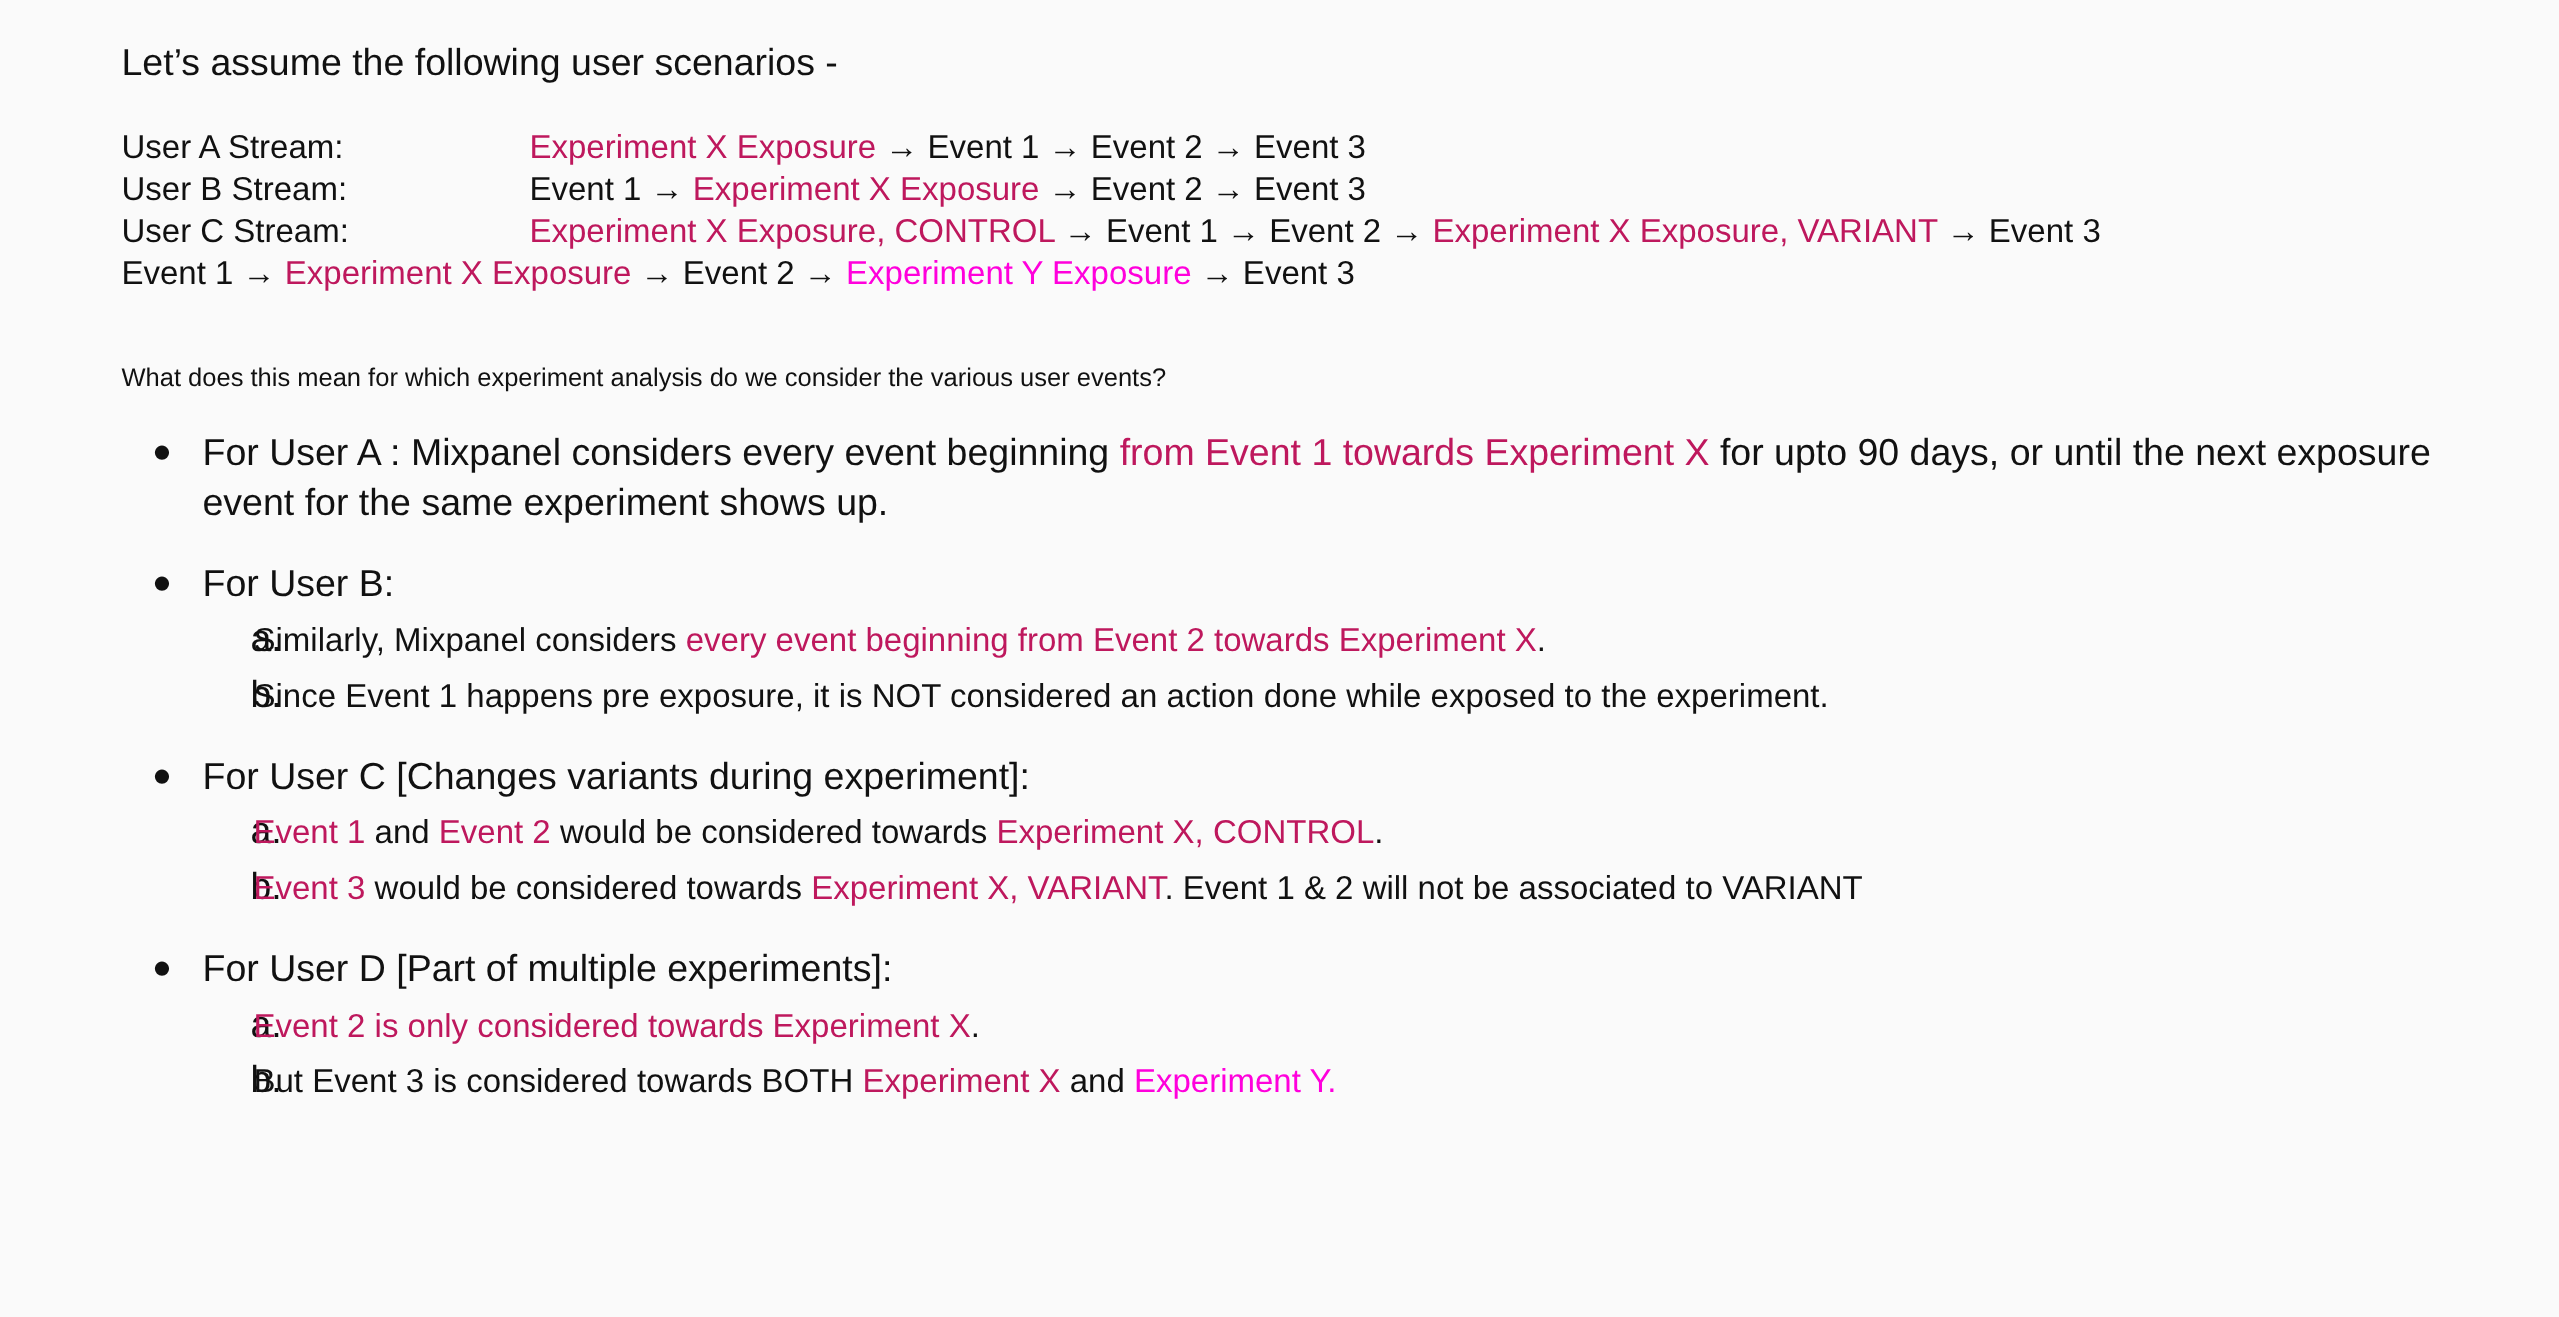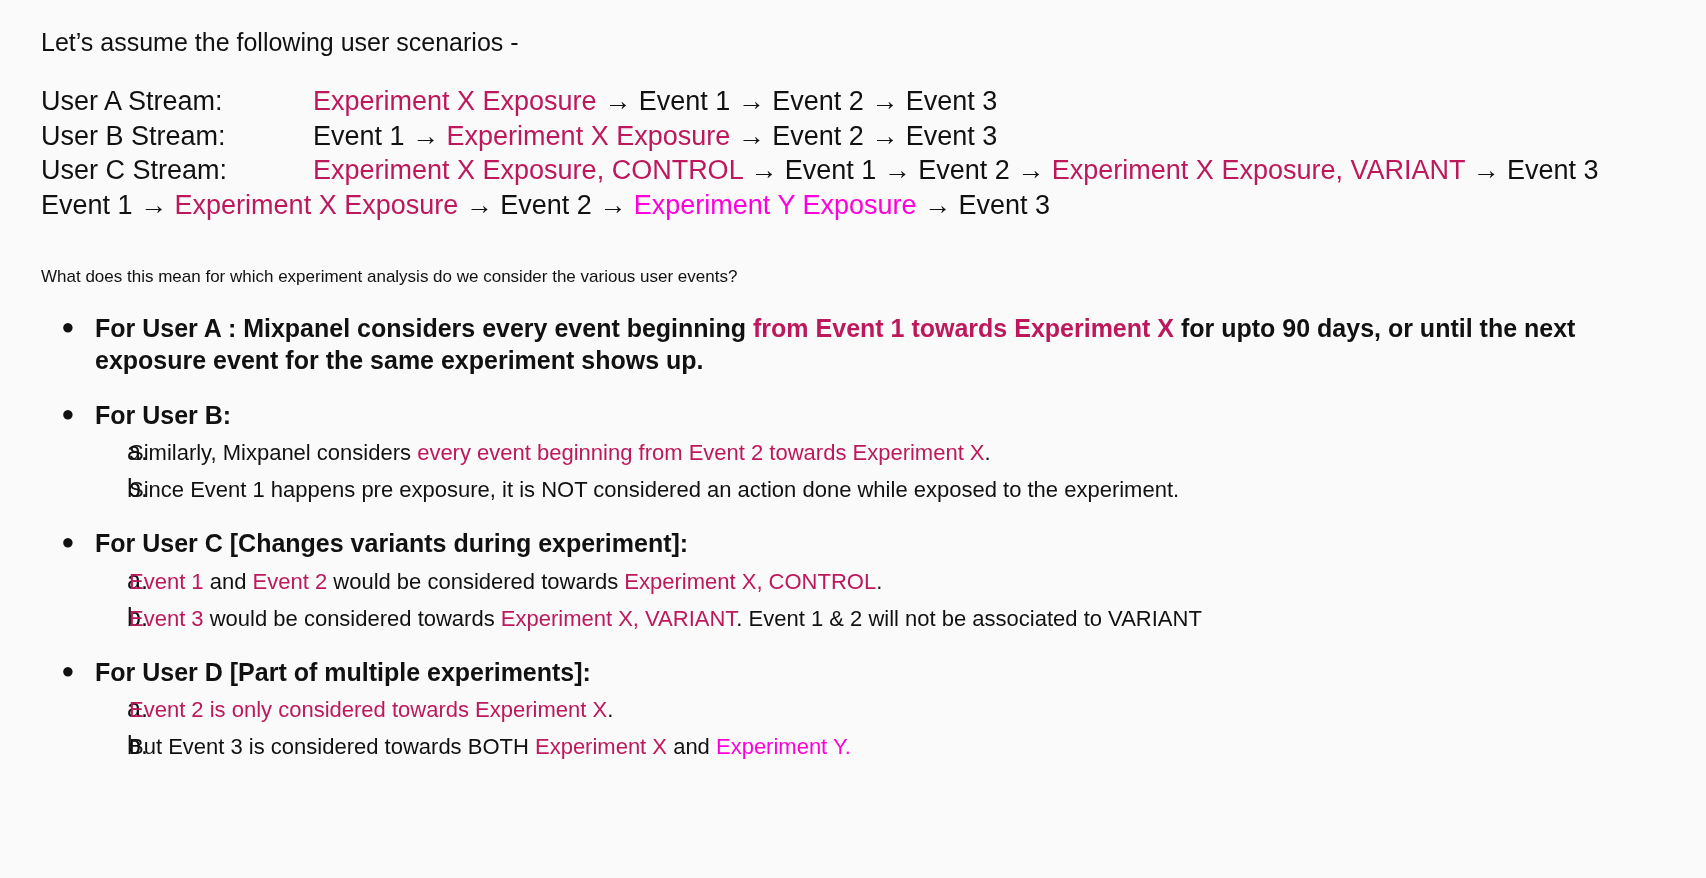--- a/index.html
+++ b/index.html
@@ -10,36 +10,36 @@
   body {
     width: 1706px;
     height: 878px;
     font-family: "Liberation Sans", sans-serif;
     color: #111111;
     font-size: 25px;
     line-height: 1.28;
     overflow: hidden;
   }
   .page {
-    padding: 26px 40px 0 41px;
+    padding: 26px 40px 0 81px;
     box-sizing: border-box;
   }
   .intro {
     font-size: 25px;
     margin: 0 0 26px 0;
     white-space: pre;
   }
   .streams {
     margin: 0 0 44px 0;
   }
   .stream-row {
     display: flex;
     align-items: flex-end;
     white-space: pre;
-    font-size: 27px;
+    font-size: 22px;
     line-height: 1.28;
   }
   .stream-label {
     width: 272px;
     flex: 0 0 272px;
   }
   .stream-seq {
     flex: 1 1 auto;
   }
   .blue { color: #be185d; }
@@ -68,21 +68,20 @@
     width: 54px;
     text-align: center;
     font-size: 22px;
     line-height: 1.35;
   }
   .bullet-text {
     flex: 1 1 auto;
     font-size: 25px;
     line-height: 1.3;
     max-width: 1520px;
-    font-weight: bold;
   }
   ol.sublist {
     list-style: none;
     margin: 4px 0 0 0;
     padding: 0;
   }
   ol.sublist > li {
     display: flex;
     align-items: baseline;
     margin: 0 0 4px 0;

